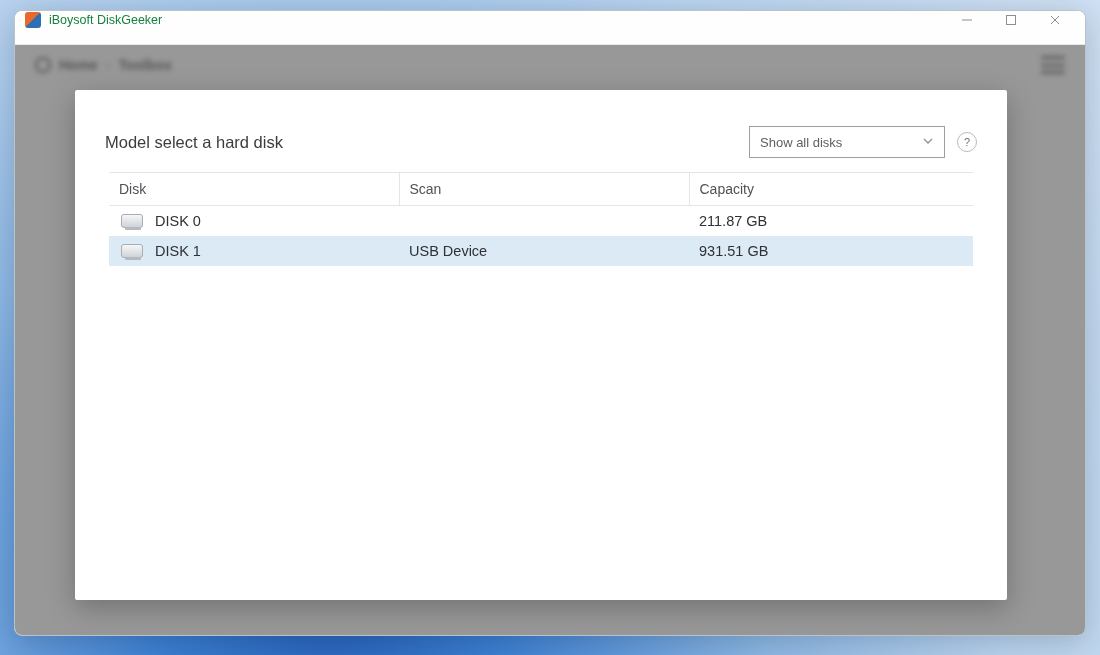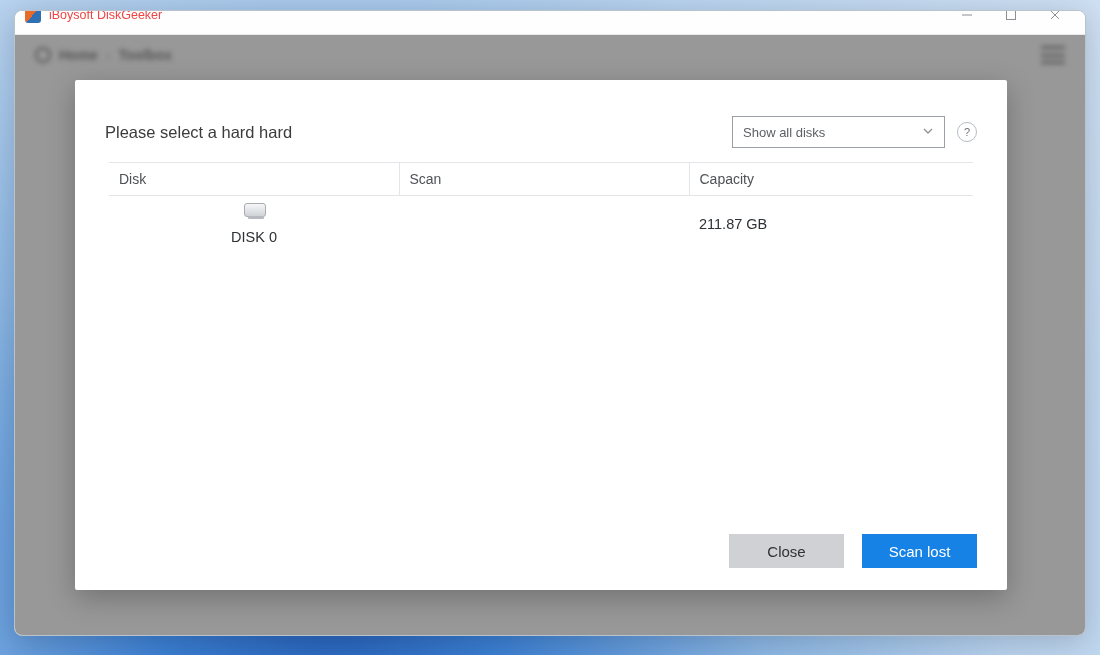--- a/index.html
+++ b/index.html
@@ -25,26 +25,26 @@
     height: 626px;
     background: #ffffff;
     border: 1px solid #b9c3cc;
     border-radius: 8px;
     box-shadow: 0 6px 30px rgba(0,0,0,0.18);
     display: flex;
     flex-direction: column;
     overflow: hidden;
   }
   .titlebar {
-    height: 24px;
+    height: 34px;
     display: flex;
     align-items: center;
     padding: 0 8px 16px 10px;
     font-size: 12.5px;
-    color: #ef4444;
+    color: #15803d;
     border-bottom: 1px solid #e7e9ec;
     background: #fefefe;
   }
   .titlebar .app-icon {
     width: 16px;
     height: 16px;
     margin-right: 8px;
     background: linear-gradient(135deg,#e86a2a 50%,#2f6fb3 50%);
     border-radius: 3px;
   }
@@ -113,21 +113,21 @@
     padding: 36px 30px 14px 30px;
     display: flex;
     align-items: center;
   }
   .dialog-title {
     font-size: 16.5px;
     color: #3c3c3c;
   }
   .dialog-header .flex-spacer { flex:1; }
   .disk-filter {
-    width: 213px;
+    width: 196px;
     height: 32px;
     border: 1px solid #9aa0a6;
     display: flex;
     align-items: center;
     padding: 4px 10px;
     font-size: 13px;
     color: #5c5f63;
     background:#fff;
     gap:2px;
   }
@@ -175,21 +175,20 @@
   }
   .tbl tbody tr + tr td {
   }
   .row-selected td {
     background:#dceaf6;
   }
   .disk-cell {
     display:flex;
     align-items:center;
     gap:12px;
-    flex-direction:column;
   }
   .disk-ico {
     width:22px;height:14px;
     background: linear-gradient(#f6f7f8,#cfd3d8);
     border:1px solid #a9adb2;
     border-radius:3px;
     position:relative;
     margin-left:2px;
   }
   .disk-ico::after{
@@ -264,21 +263,21 @@
             <span></span>
             <span></span>
           </span>
       </div>
 
       <div class="dimmer"></div>
 
       <div class="dialog">
 
         <div class="dialog-header">
-          <span class="dialog-title">Please select a hard hard</span>
+          <span class="dialog-title">Model select a hard disk</span>
           <span class="flex-spacer"></span>
           <div class="disk-filter">
             <span>Show all disks</span>
             <span class="chev">
               <svg width="12" height="12" viewBox="0 0 12 12">
                   <polyline points="2,4 6,8 10,4" fill="none" stroke="#8d9299" stroke-width="1.3"></polyline>
                 </svg>
             </span>
           </div>
           <div class="help-btn">
@@ -299,27 +298,33 @@
                 <tr>
                   <td class="col-disk">
                     <span class="disk-cell">
                       <span class="disk-ico"></span>
                       <span>DISK 0</span>
                     </span>
                   </td>
                   <td class="col-model"></td>
                   <td class="col-cap">211.87 GB</td>
                 </tr>
+                <tr class="row-selected">
+                  <td class="col-disk">
+                    <span class="disk-cell">
+                      <span class="disk-ico"></span>
+                      <span>DISK 1</span>
+                    </span>
+                  </td>
+                  <td class="col-model">USB Device</td>
+                  <td class="col-cap">931.51 GB</td>
+                </tr>
               </tbody>
           </table>
         </div>
 
-        <div class="dialog-footer">
-          <button class="btn btn-secondary">Close</button>
-          <button class="btn btn-primary">Scan lost</button>
-        </div>
 
       </div>
 
     </div>
 
   </div>
 </div>
 
 </body></html>

